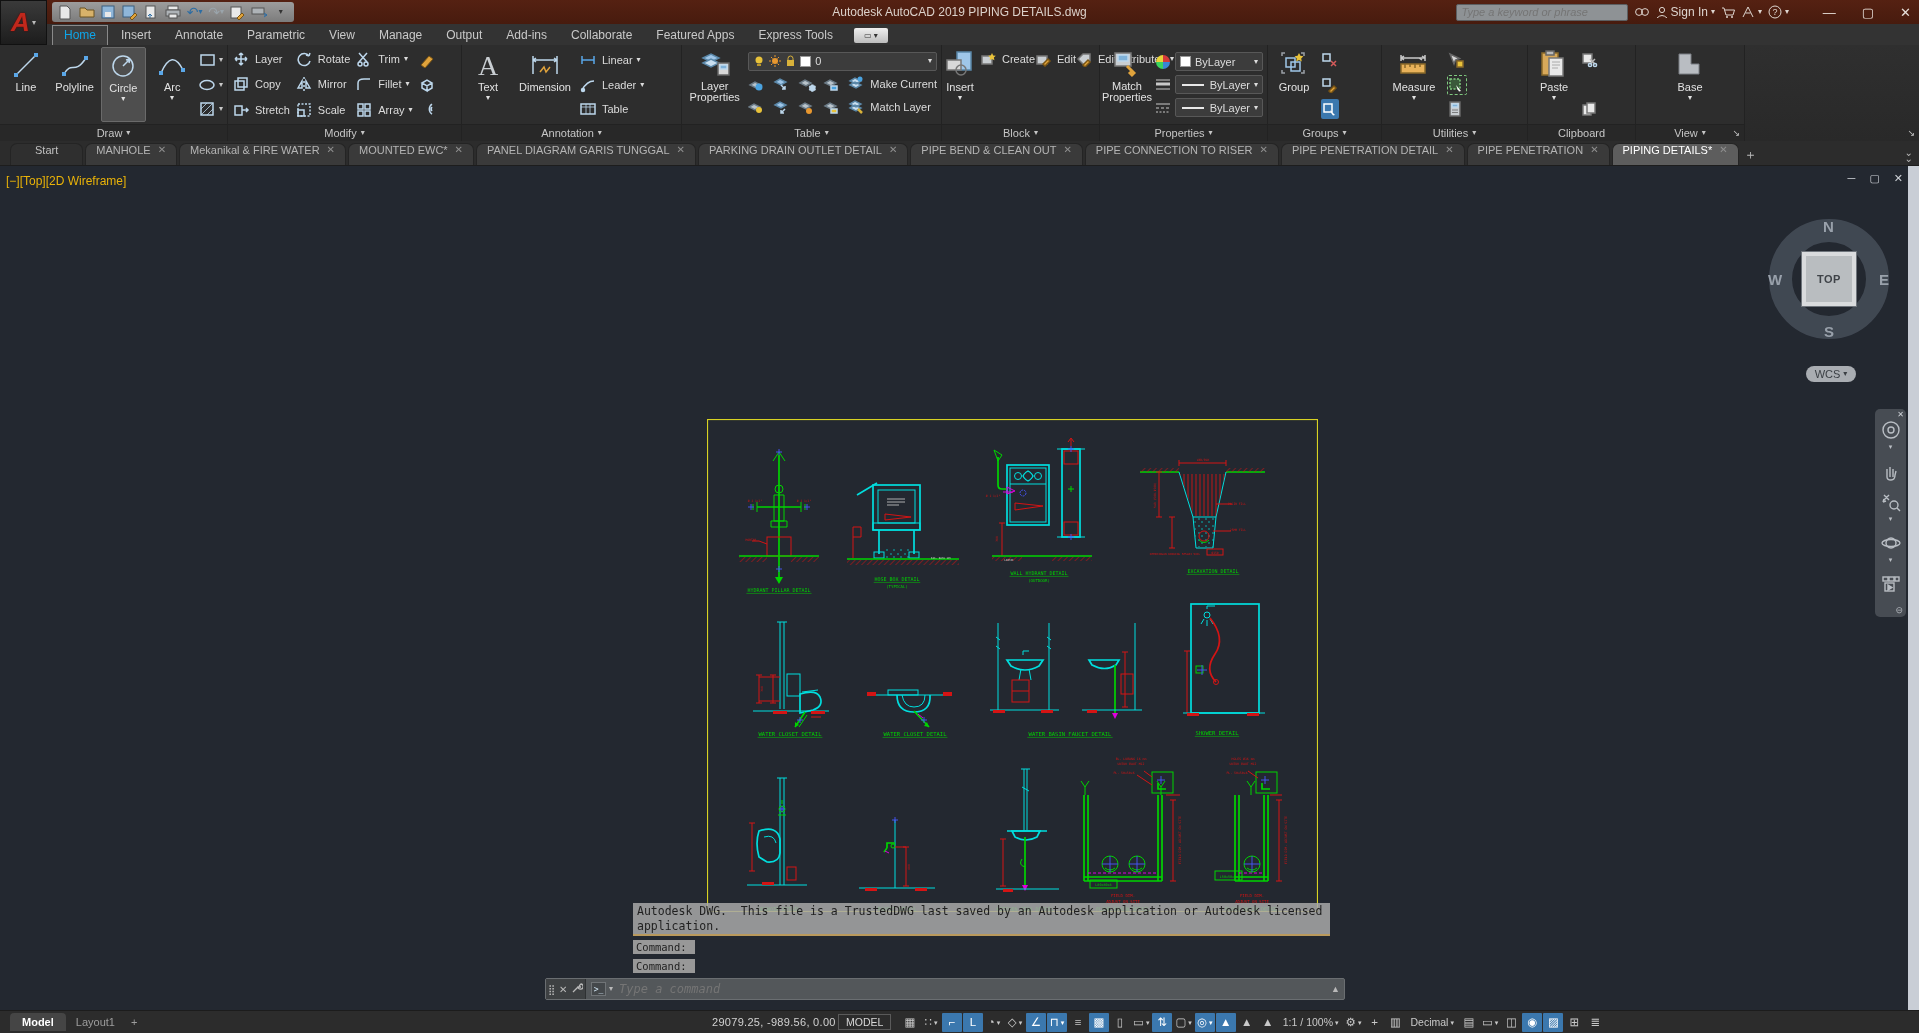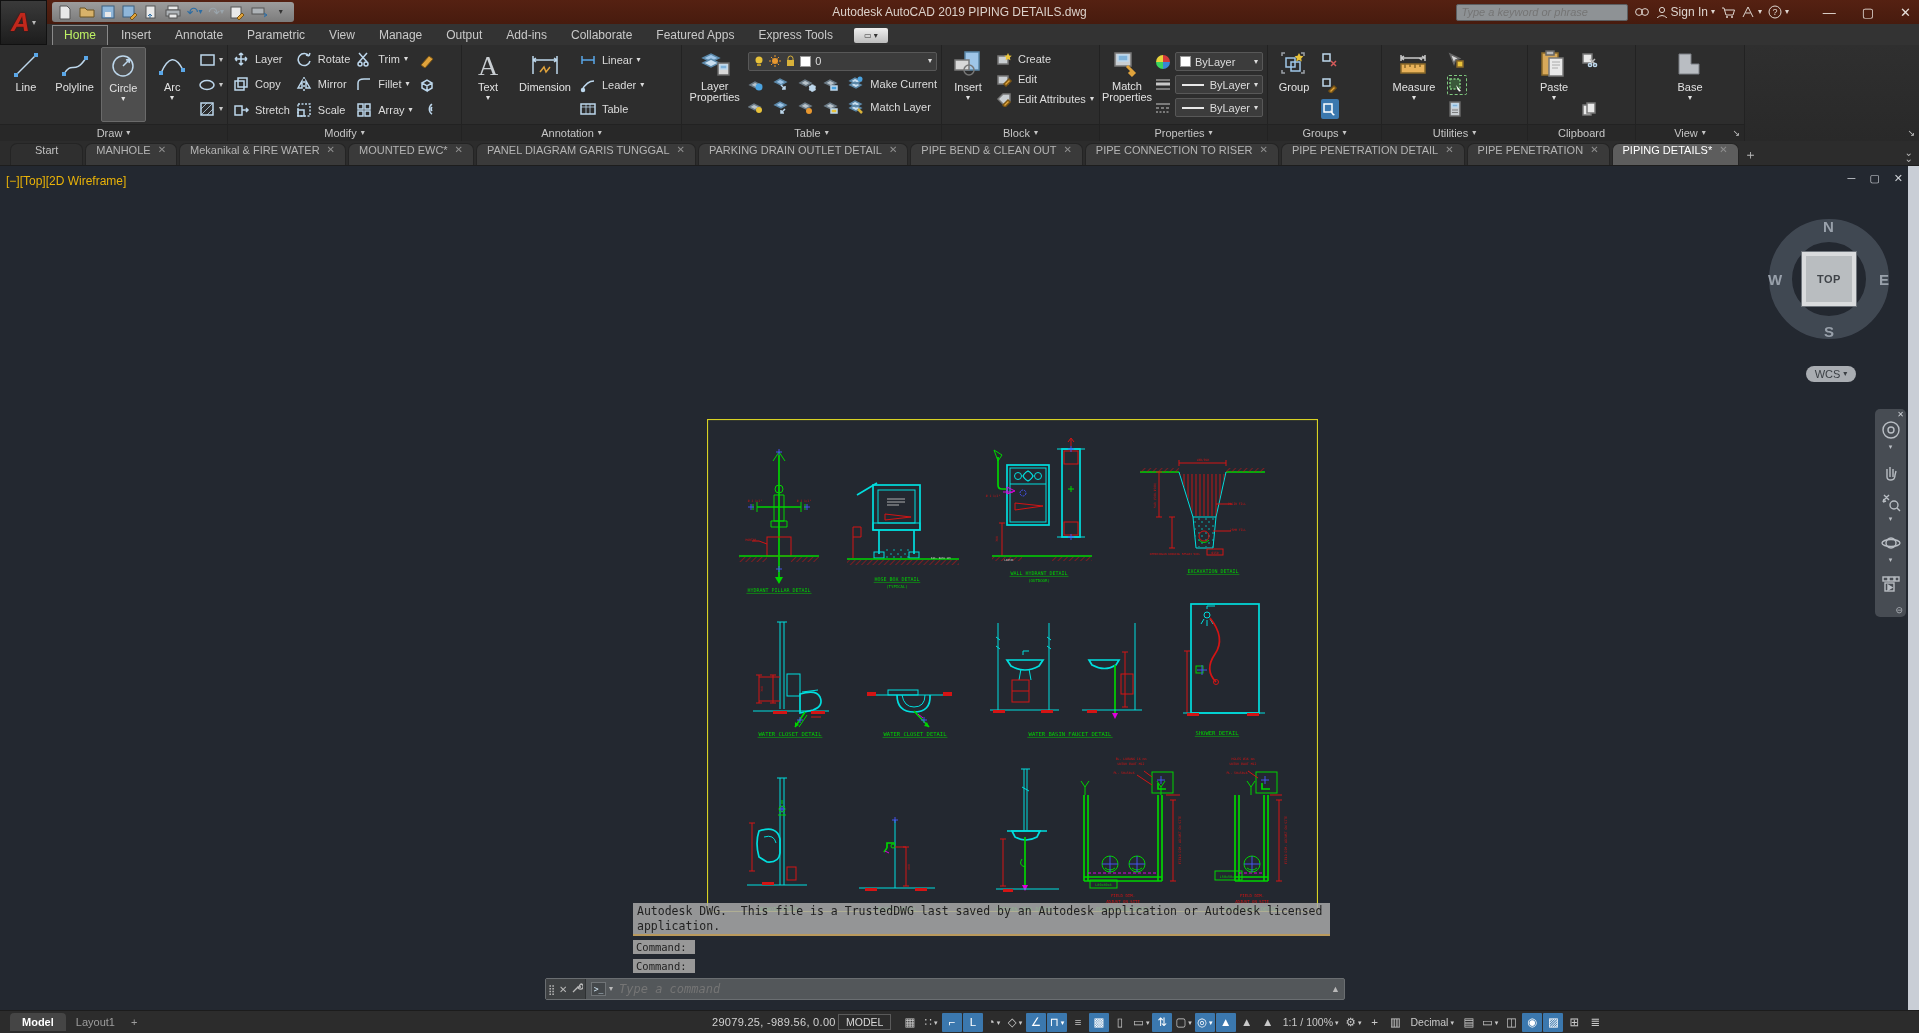--- a/index.html
+++ b/index.html
@@ -14,36 +14,36 @@
   .qicon{width:20px;height:18px;display:flex;align-items:center;justify-content:center;font-size:13px;color:#245a8c}
   .title-text{position:absolute;left:0;right:0;top:0;height:24px;display:flex;align-items:center;justify-content:center;font-size:12px;color:#dcd2cb;pointer-events:none}
   .infocenter{position:absolute;right:130px;top:2px;height:20px;display:flex;align-items:center;gap:6px}
   .ic-search{width:172px;height:17px;background:#8e9295;border:1px solid #5c5f62;border-radius:2px;color:#43484c;font-style:italic;font-size:11px;padding:0 5px;font-family:"Liberation Sans",sans-serif}
   .ic-btn{color:#ded6d0;font-size:12px;display:flex;align-items:center;gap:3px}
   .winbtns{position:absolute;right:8px;top:0;height:24px;display:flex;align-items:center;gap:26px;color:#e8e0da;font-size:13px}
   .caret{font-size:8px;color:inherit;line-height:1}
   
   .rtabs{position:absolute;left:0;top:24px;width:1919px;height:21px;background:#333;display:flex;align-items:flex-end;padding-left:52px;gap:2px}
   .rtab{padding:2px 11px 3px;font-size:12px;color:#c9c9c9}
-  .rtab.active{background:#3d3d3d;border:1px solid #8a8a8a;border-bottom:none;color:#bef264}
+  .rtab.active{background:#3d3d3d;border:1px solid #8a8a8a;border-bottom:none;color:#0ea5e9}
   .wsw{margin-left:8px;margin-bottom:2px;width:34px;height:15px;background:linear-gradient(#efefef,#bdbdbd);border-radius:2px;display:flex;align-items:center;justify-content:center;font-size:8px;color:#333}
   
   .ribbon{position:absolute;left:0;top:45px;width:1919px;height:96px;background:#2d2d2d;display:flex}
   .panel{height:96px;border-right:1px solid #222;display:flex;flex-direction:column}
   .pbody{flex:1;display:flex;padding:2px 3px;gap:3px;align-items:stretch}
   .ptitle{height:17px;background:#282828;color:#c6c6c6;font-size:11px;display:flex;align-items:center;justify-content:center;gap:4px;border-top:1px solid #222}
   .bigbtn{display:flex;flex-direction:column;align-items:center;justify-content:flex-start;width:46px;padding-top:3px;gap:1px;background:none;border:none;color:#e2e2e2;font-size:11px;font-family:"Liberation Sans",sans-serif}
   .bigbtn.sel{background:#4e4e4e;border:1px solid #6a6a6a;border-radius:2px}
   .bicon{width:30px;height:30px}
   .blbl{white-space:nowrap}
   .minicol{display:flex;flex-direction:column;justify-content:space-between;padding:3px 1px}
   .minibtn{display:flex;align-items:center;gap:2px;color:#c9c9c9;font-size:10px;height:20px}
   .mico{width:18px;height:16px}
   .rowbtn{display:flex;align-items:center;gap:4px;color:#dcdcdc;font-size:11px;height:20px;white-space:nowrap}
-  .rows{display:flex;flex-direction:column;justify-content:flex-start;padding:2px 2px}
+  .rows{display:flex;justify-content:flex-start;padding:2px 2px}
   .grid3{display:grid;grid-template-columns:auto auto auto;column-gap:6px;row-gap:1px;align-content:space-around;padding:0 2px}
   .combo{height:19px;background:#3c3c3c;border:1px solid #585858;border-radius:2px;display:flex;align-items:center;gap:4px;padding:0 4px;color:#ddd;font-size:11px}
   .combo .flex{flex:1}
   .swatch{width:11px;height:11px;background:#fff;border:1px solid #999}
   .wline{flex:1;height:0;border-top:2px solid #e8e8e8;margin:0 2px}
   svg.licn{stroke:#bdd7ec;fill:none;stroke-width:1.5}
   
   .ftabs{position:absolute;left:0;top:141px;width:1919px;height:25px;background:#2c2c2c;display:flex;align-items:flex-end;padding-left:10px;border-bottom:1px solid #1d1d1d}
   .ftab{height:22px;background:#3a3a3a;border:1px solid #242424;border-bottom:none;border-radius:7px 7px 0 0;color:#b4b4b4;font-size:11px;display:flex;align-items:flex-start;gap:7px;padding:0 10px;margin-right:2px;white-space:nowrap}
   .ftab .x{color:#8f8f8f;font-size:10px}

